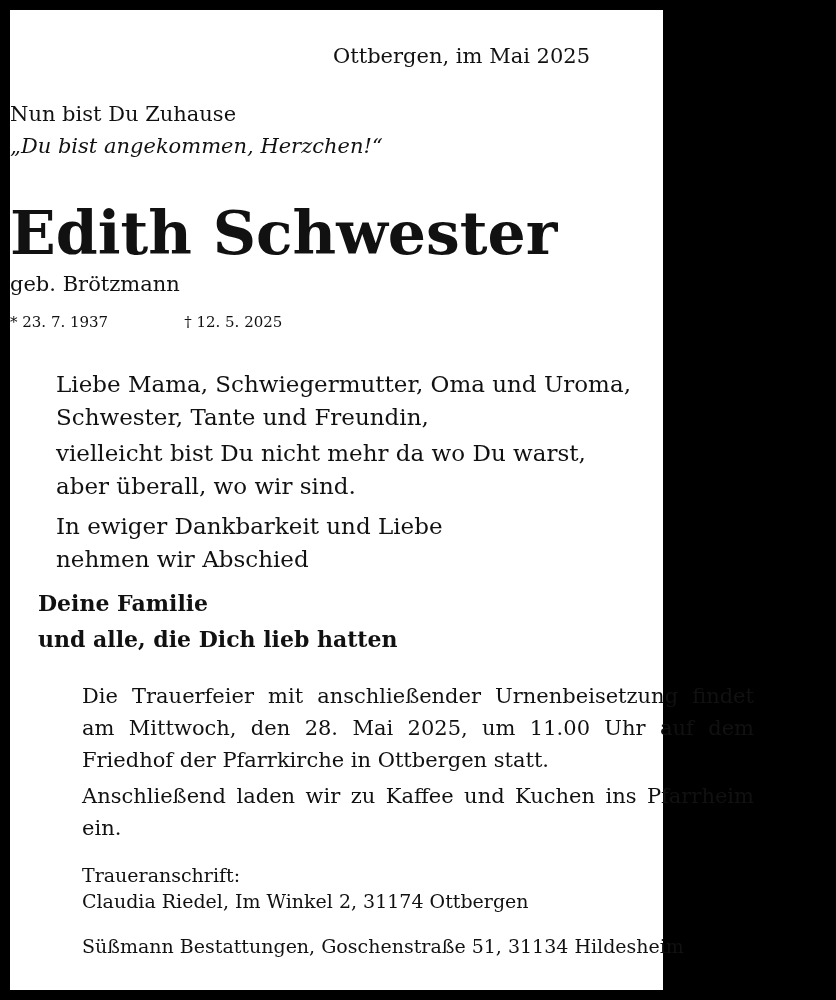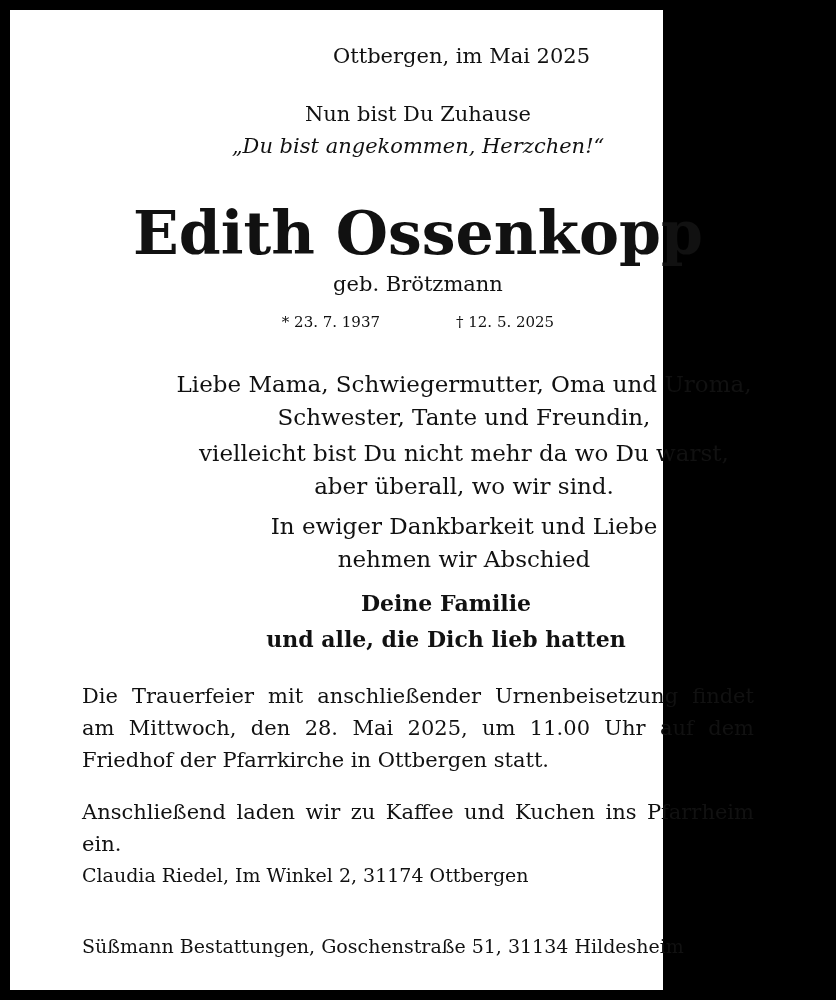--- a/index.html
+++ b/index.html
@@ -3,21 +3,21 @@
 <meta charset="utf-8">
 <style>
   html, body { margin: 0; padding: 0; background: #000; }
   body { width: 836px; height: 1000px; overflow: hidden; }
   .frame {
     position: absolute; left: 10px; top: 10px; width: 653px; height: 980px;
     background: #fff; color: #111;
     font-family: "DejaVu Serif", "Liberation Serif", serif;
   }
   .abs { position: absolute; white-space: nowrap; }
-  .center { left: 0; width: 816px; text-align: center; }
+  .center { left: 0; width: 816px; }
   .place { right: 73px; top: 34px; font-size: 21px; }
   .motto { font-size: 21px; line-height: 32px; }
   .motto .it { font-style: italic; }
   .name { font-size: 60px; font-weight: bold; top: 188px; letter-spacing: 0px; line-height: 70px; }
   .geb { top: 262px; font-size: 21px; }
   .dates { top: 303px; font-size: 15px; }
   .dates span { display: inline-block; }
   .dates .d1 { margin-right: 76px; }
   .verse { font-size: 23px; line-height: 33px; margin-left: 46px; }
   .family { font-size: 22px; font-weight: bold; line-height: 36px; }
@@ -30,21 +30,21 @@
 
 <div class="frame">
 
   <div class="abs place">Ottbergen, im Mai 2025</div>
 
   <div class="abs center motto" style="top:88px;">
     <div>Nun bist Du Zuhause</div>
     <div class="it">„Du bist angekommen, Herzchen!“</div>
   </div>
 
-  <div class="abs center name">Edith Ossenkopp</div>
+  <div class="abs center name">Edith Schwester</div>
 
   <div class="abs center geb">geb. Brötzmann</div>
 
   <div class="abs center dates">
     <span class="d1">* 23. 7. 1937</span><span>† 12. 5. 2025</span>
   </div>
 
   <div class="abs center verse" style="top:358px;">
     <div>Liebe Mama, Schwiegermutter, Oma und Uroma,</div>
     <div>Schwester, Tante und Freundin,</div>
@@ -57,22 +57,23 @@
     <div>nehmen wir Abschied</div>
   </div>
 
   <div class="abs center family" style="top:575px;padding-left:28px;">
     <div>Deine Familie</div>
     <div>und alle, die Dich lieb hatten</div>
   </div>
 
   <div class="abs body-text" style="top:670px;">
     <p>Die Trauerfeier mit anschließender Urnenbeisetzung findet am Mittwoch, den 28. Mai 2025, um 11.00 Uhr auf dem Friedhof der Pfarrkirche in Ottbergen statt.</p>
-    <p style="margin-top:20px;">Anschließend laden wir zu Kaffee und Kuchen ins Pfarrheim ein.</p>
+    <p style="margin-top:4px;">Anschließend laden wir zu Kaffee und Kuchen ins Pfarrheim ein.</p>
   </div>
 
   <div class="abs addr" style="top:852px;">
+    <div>Traueranschrift:</div>
     <div>Claudia Riedel, Im Winkel 2, 31174 Ottbergen</div>
   </div>
 
   <div class="abs addr" style="top:923px;">Süßmann Bestattungen, Goschenstraße 51, 31134 Hildesheim</div>
 
 </div>
 
 </body></html>

